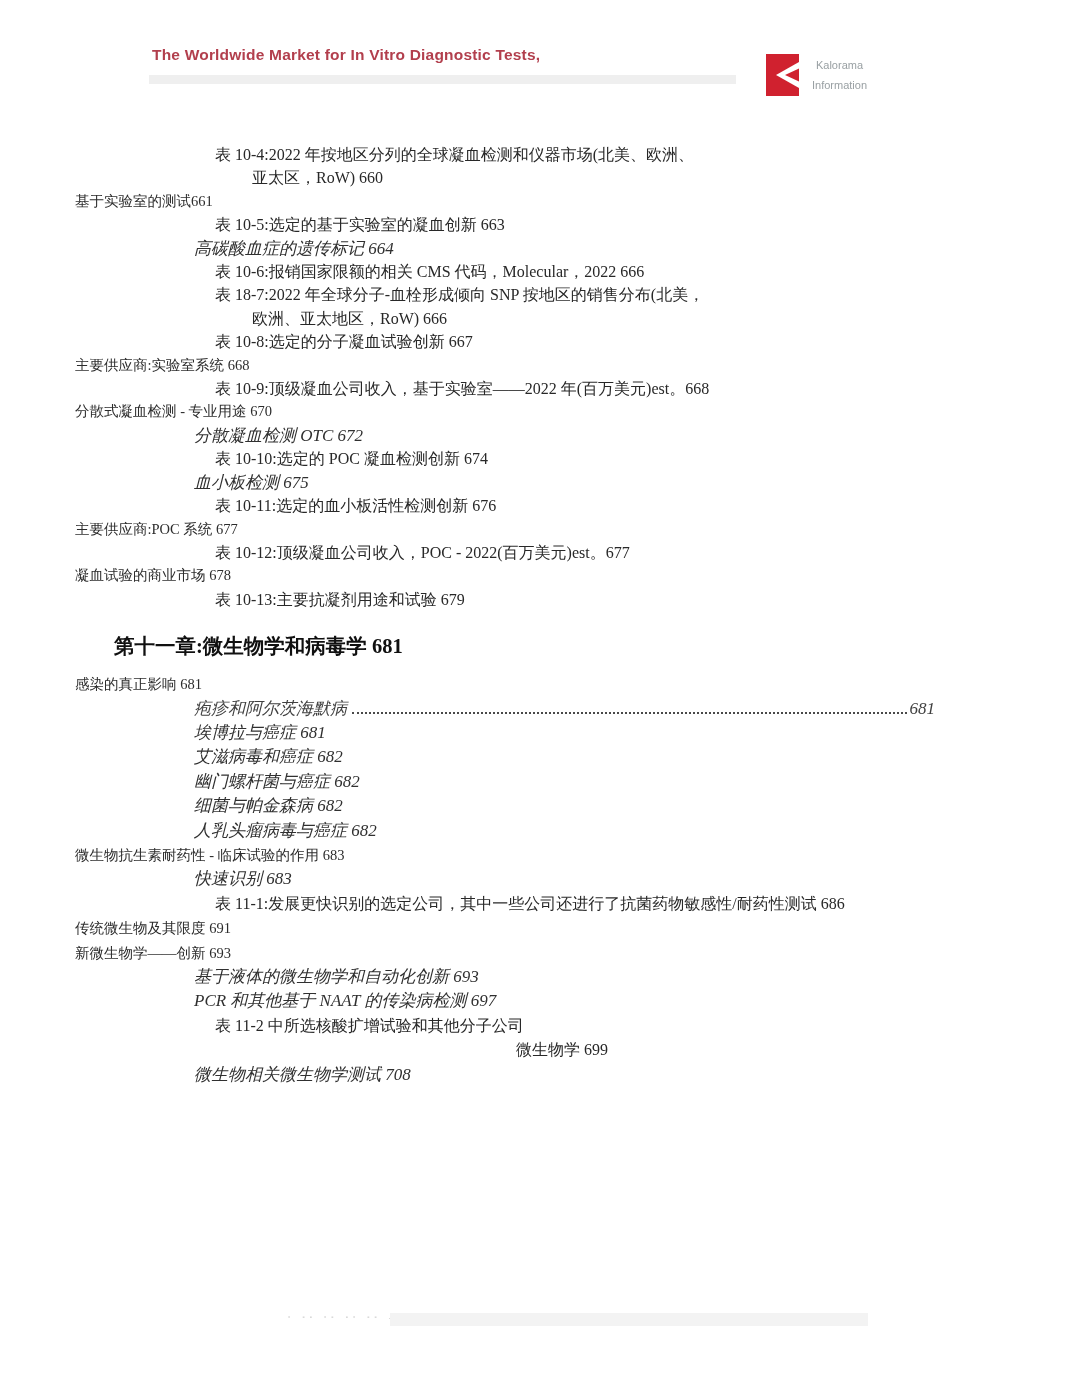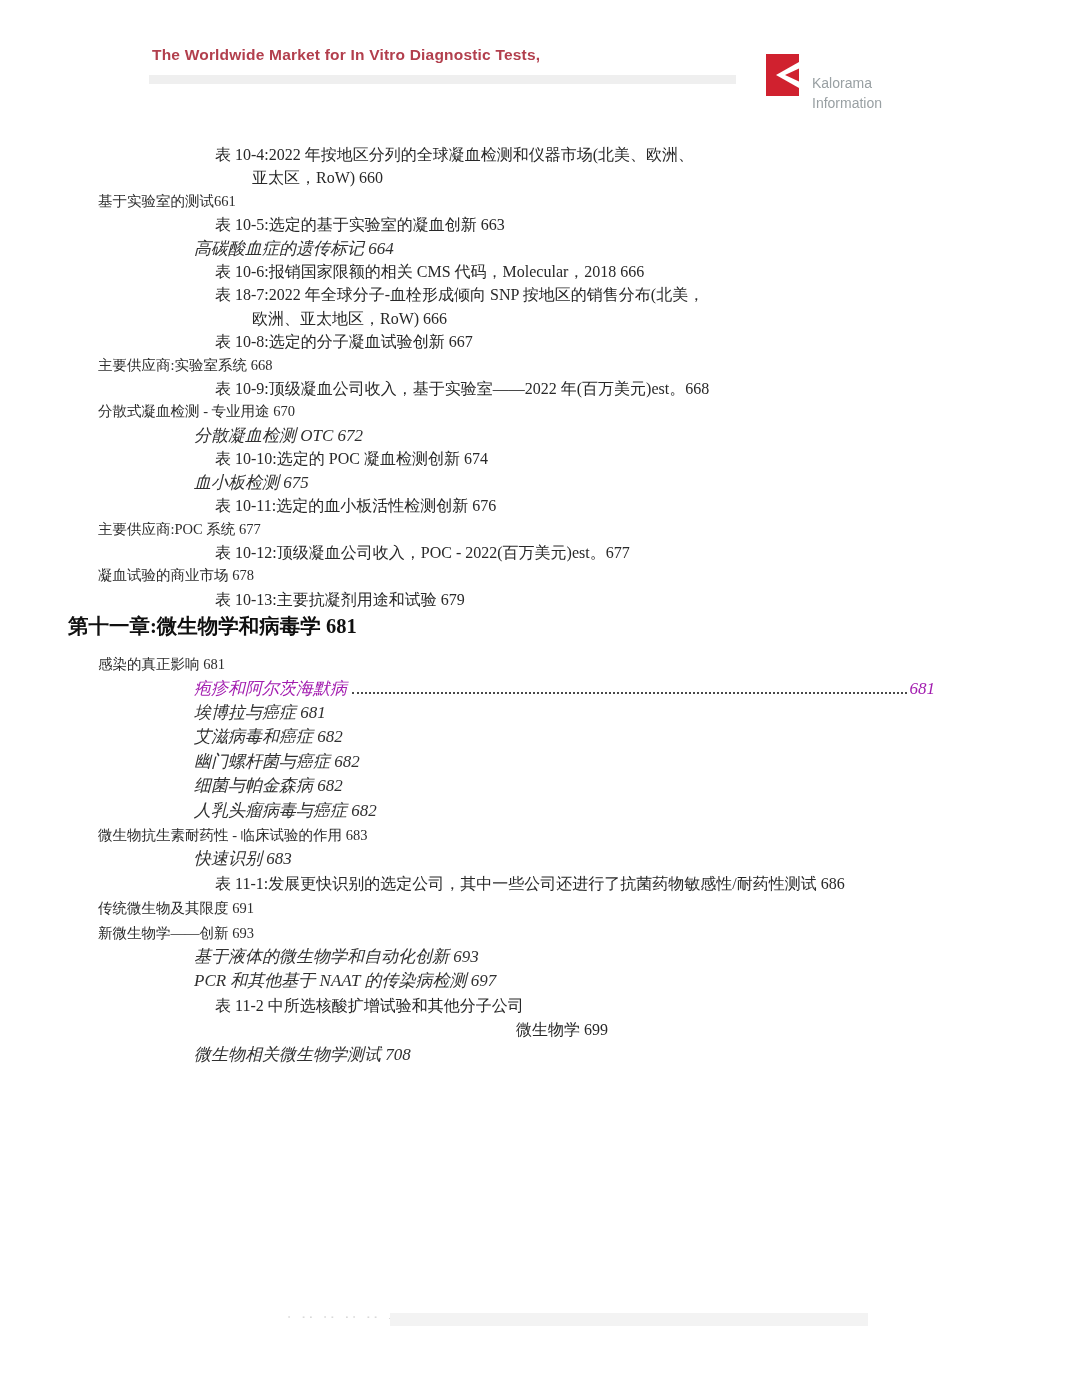--- a/index.html
+++ b/index.html
@@ -18,41 +18,41 @@
     white-space:nowrap;
   }
   .title-bar{
     position:absolute;left:149px;top:75px;width:587px;height:9px;
     background:#efefef;
   }
   .logo{position:absolute;left:766px;top:54px;display:flex;align-items:flex-start;gap:13px;}
   .logo-mark{width:33px;height:42px;display:block;}
   .logo-text{
     font-family:"Liberation Sans","DejaVu Sans",sans-serif;
-    font-size:14px;line-height:19.5px;color:#99a0a3;margin-top:20px;
+    font-size:11px;line-height:19.5px;color:#99a0a3;margin-top:2px;text-align:center;
   }
 
   
   .content{position:absolute;left:0;top:143px;width:872px;color:#282828;}
   .line{white-space:nowrap;}
   .sec1 .line{line-height:23.4px;}
   .sec2 .line{line-height:24.4px;}
   .lv-table {padding-left:215px;font-size:16px;}
   .lv-cont  {padding-left:252px;font-size:16px;}
   .lv-cont2 {padding-left:252px;font-size:16px;text-align:center;}
-  .lv-h2    {padding-left:98px;font-size:14.5px;color:#2c2c2c;}
+  .lv-h2    {padding-left:75px;font-size:14.5px;color:#2c2c2c;}
   .lv-italic{padding-left:194px;font-size:17px;font-style:italic;color:#303030;}
   .lv-leader{
-    padding-left:194px;font-size:17px;font-style:italic;color:#a21caf;
+    padding-left:194px;font-size:17px;font-style:italic;color:#404040;
     display:flex;align-items:baseline;width:935px;box-sizing:border-box;
   }
   .leader-fill{flex:1;border-bottom:2px dotted #4a4a4a;margin:0 3px 4px 5px;height:1px;}
   .chapter{
-    padding-left:68px;font-size:20.5px;font-weight:bold;color:#101010;
-    line-height:30px;margin-top:0;margin-bottom:11px;white-space:nowrap;
+    padding-left:114px;font-size:20.5px;font-weight:bold;color:#101010;
+    line-height:30px;margin-top:20px;margin-bottom:11px;white-space:nowrap;
     font-family:"Liberation Serif","DejaVu Serif",serif;
   }
 
   
   .footer-bar{
     position:absolute;left:390px;top:1313px;width:478px;height:13px;background:#f3f3f3;
   }
   .footer-marks{
     position:absolute;left:287px;top:1313px;
     font-family:"DejaVu Sans Mono",monospace;
@@ -79,21 +79,21 @@
     </div>
   </div>
 
   <div class="content">
     <div class="sec1" id="sec1">
         <div class="line lv-table">表 10-4:2022 年按地区分列的全球凝血检测和仪器市场(北美、欧洲、</div>
         <div class="line lv-cont">亚太区，RoW) 660</div>
         <div class="line lv-h2">基于实验室的测试661</div>
         <div class="line lv-table">表 10-5:选定的基于实验室的凝血创新 663</div>
         <div class="line lv-italic">高碳酸血症的遗传标记 664</div>
-        <div class="line lv-table">表 10-6:报销国家限额的相关 CMS 代码，Molecular，2018 666</div>
+        <div class="line lv-table">表 10-6:报销国家限额的相关 CMS 代码，Molecular，2022 666</div>
         <div class="line lv-table">表 18-7:2022 年全球分子-血栓形成倾向 SNP 按地区的销售分布(北美，</div>
         <div class="line lv-cont">欧洲、亚太地区，RoW) 666</div>
         <div class="line lv-table">表 10-8:选定的分子凝血试验创新 667</div>
         <div class="line lv-h2">主要供应商:实验室系统 668</div>
         <div class="line lv-table">表 10-9:顶级凝血公司收入，基于实验室——2022 年(百万美元)est。668</div>
         <div class="line lv-h2">分散式凝血检测 - 专业用途 670</div>
         <div class="line lv-italic">分散凝血检测 OTC 672</div>
         <div class="line lv-table">表 10-10:选定的 POC 凝血检测创新 674</div>
         <div class="line lv-italic">血小板检测 675</div>
         <div class="line lv-table">表 10-11:选定的血小板活性检测创新 676</div>

